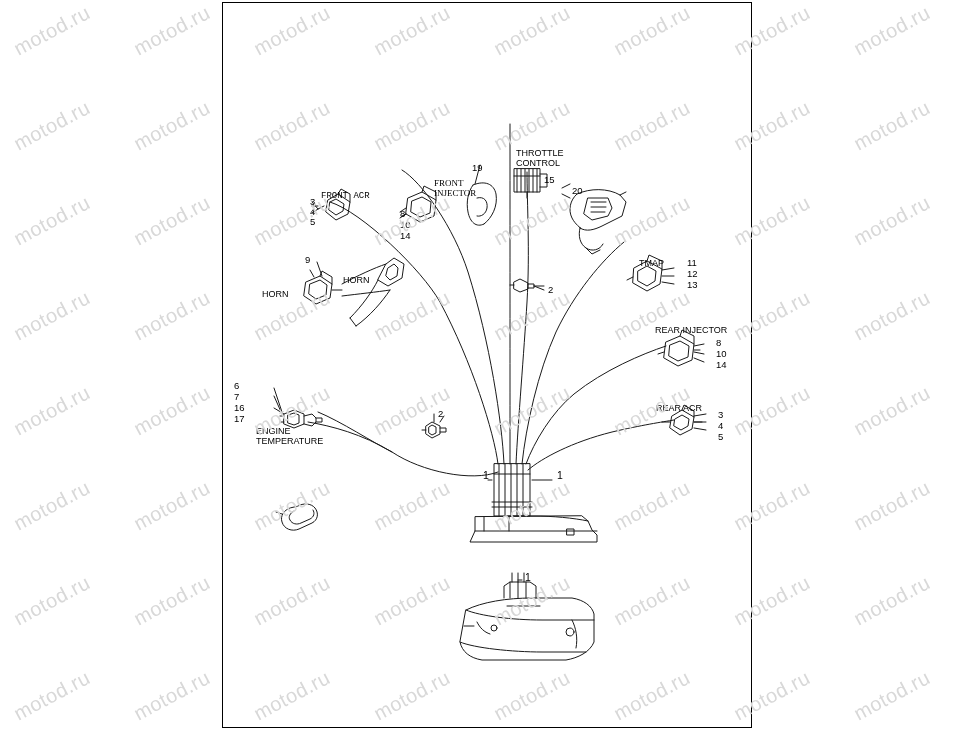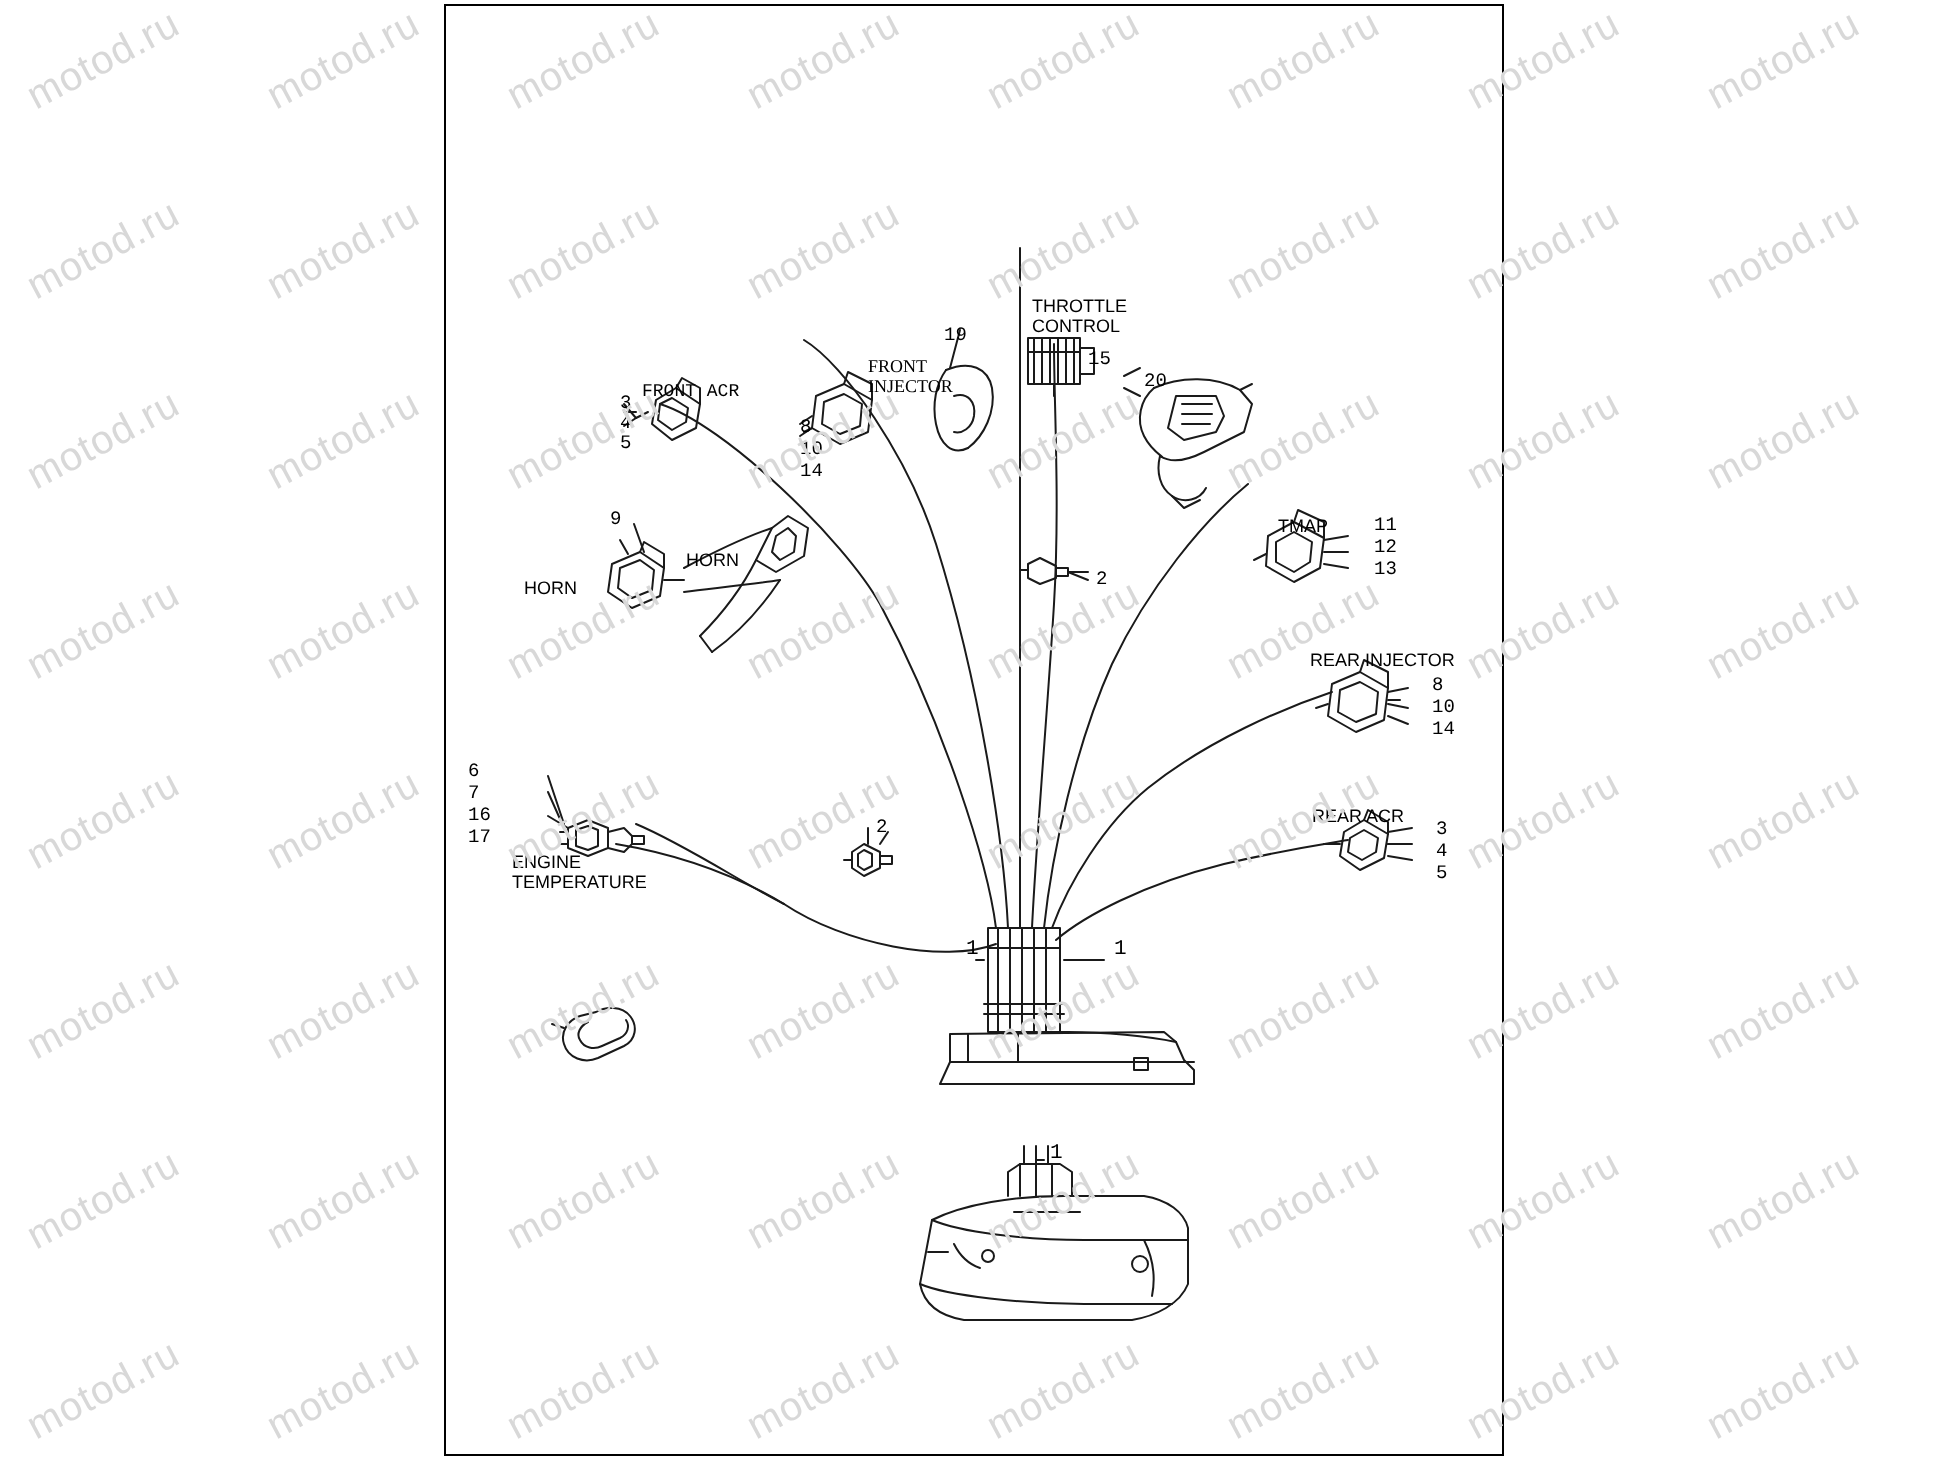--- a/index.html
+++ b/index.html
@@ -61,21 +61,21 @@
     color: #000000;
     font-family: "Liberation Sans", sans-serif;
     font-size: 9px;
     line-height: 10px;
     white-space: pre;
     z-index: 4;
   }
   .num {
     position: absolute;
     color: #000000;
-    font-family: Liberation Mono, monospace;
+    font-family: Liberation Sans, sans-serif;
     font-size: 9.5px;
     line-height: 11px;
     white-space: pre;
     z-index: 4;
   }
   .num.big { font-size: 10.5px; }
 </style>
 </head>
 <body>
 

